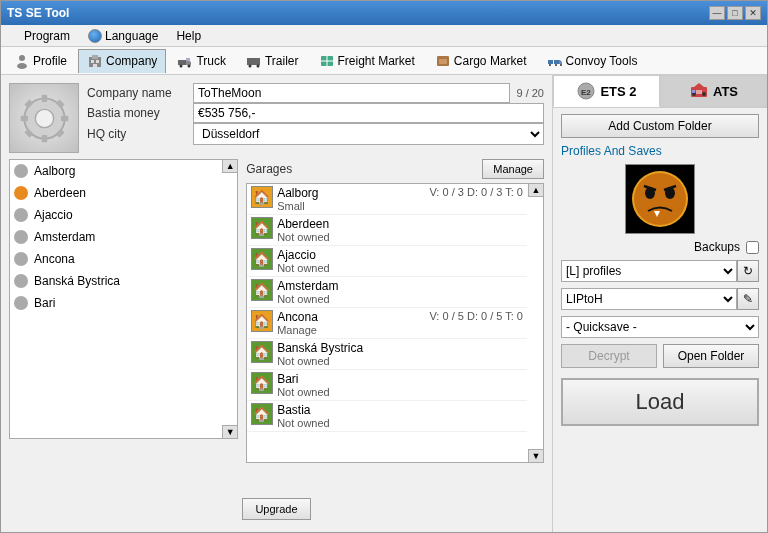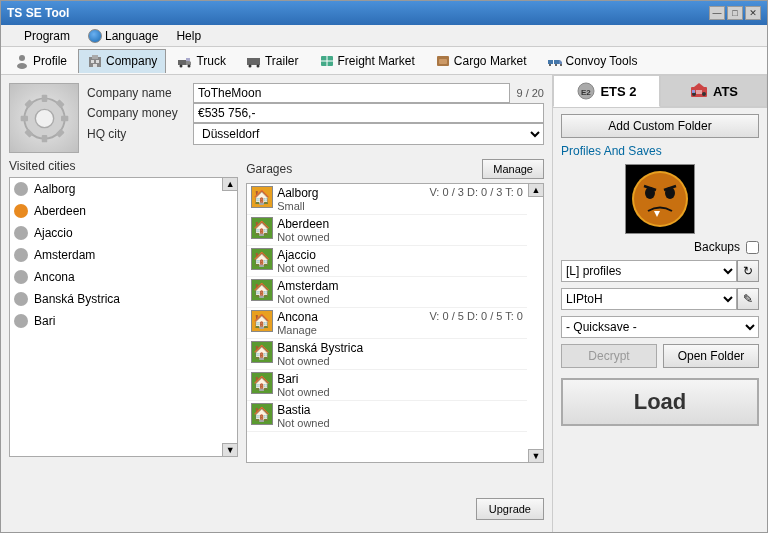--- a/index.html
+++ b/index.html
@@ -247,21 +247,21 @@
       justify-content: space-between;
       align-items: flex-start;
     }
     .garage-name-block { display: flex; flex-direction: column; }
     .garage-name { font-size: 12px; font-weight: 500; }
     .garage-status { font-size: 11px; color: #555; }
     .garage-stats { font-size: 11px; color: #555; white-space: nowrap; }
 
     .upgrade-bar {
       display: flex;
-      justify-content: flex-end;
+      justify-content: center;
       padding: 4px 0;
     }
     .upgrade-btn {
       height: 22px;
       padding: 0 12px;
       border: 1px solid #999;
       background: linear-gradient(to bottom, #f8f8f8, #e0e0e0);
       font-size: 11px;
       cursor: pointer;
     }
@@ -391,21 +391,21 @@
       background: linear-gradient(to bottom, #f8f8f8, #e0e0e0);
       font-size: 12px;
       cursor: pointer;
     }
     .load-btn {
       width: 100%;
       height: 48px;
       background: linear-gradient(to bottom, #f5f5f5, #dcdcdc);
       border: 2px solid #aaa;
       font-size: 22px;
-      font-weight: bold;
+      font-weight: normal;
       cursor: pointer;
       color: #333;
       margin-top: 4px;
     }
 
     
     .list-box::-webkit-scrollbar { width: 16px; }
     .list-box::-webkit-scrollbar-track { background: #f0f0f0; border-left: 1px solid #ccc; }
     .list-box::-webkit-scrollbar-thumb { background: #c0c0c0; border: 1px solid #aaa; }
 
@@ -545,38 +545,35 @@
             </g>
           </svg>
         </div>
         <div class="form-area">
           <div class="form-row">
             <span class="form-label">Company name</span>
             <input class="form-input" type="text" value="ToTheMoon" style="">
             <span class="form-counter">9 / 20</span>
           </div>
           <div class="form-row">
-            <span class="form-label">Company money</span>
+            <span class="form-label">Bastia money</span>
             <input class="form-input" type="text" value="€535 756,-" style="">
           </div>
           <div class="form-row">
             <span class="form-label">HQ city</span>
             <select class="form-select">
               <option>Düsseldorf</option>
             </select>
           </div>
         </div>
       </div>
 
       <div class="two-col">
 
         <div style="flex:1; display:flex; flex-direction:column;">
-          <div class="section-header">
-            <span class="section-title">Visited cities</span>
-          </div>
           <div class="list-scroll-container">
             <div class="scroll-arrow scroll-up">▲</div>
             <div class="list-box list-box-inner" style="padding-right:16px;">
             <div class="list-item">
                   <span class="city-dot dot-gray"></span>
                   <span class="city-name">Aalborg</span>
                 </div>
                 <div class="list-item">
                   <span class="city-dot dot-orange"></span>
                   <span class="city-name">Aberdeen</span>

